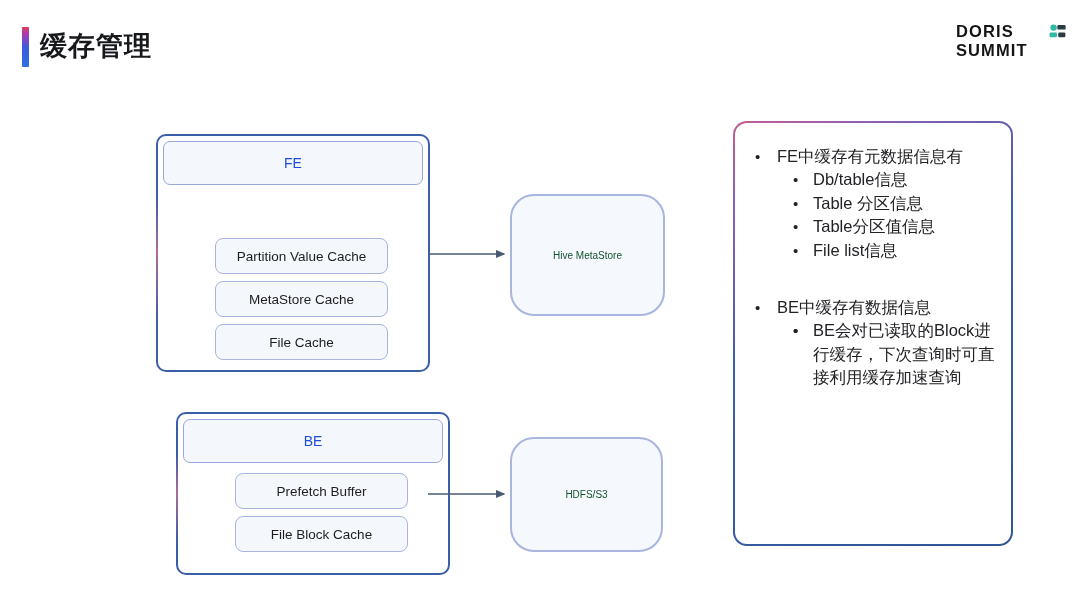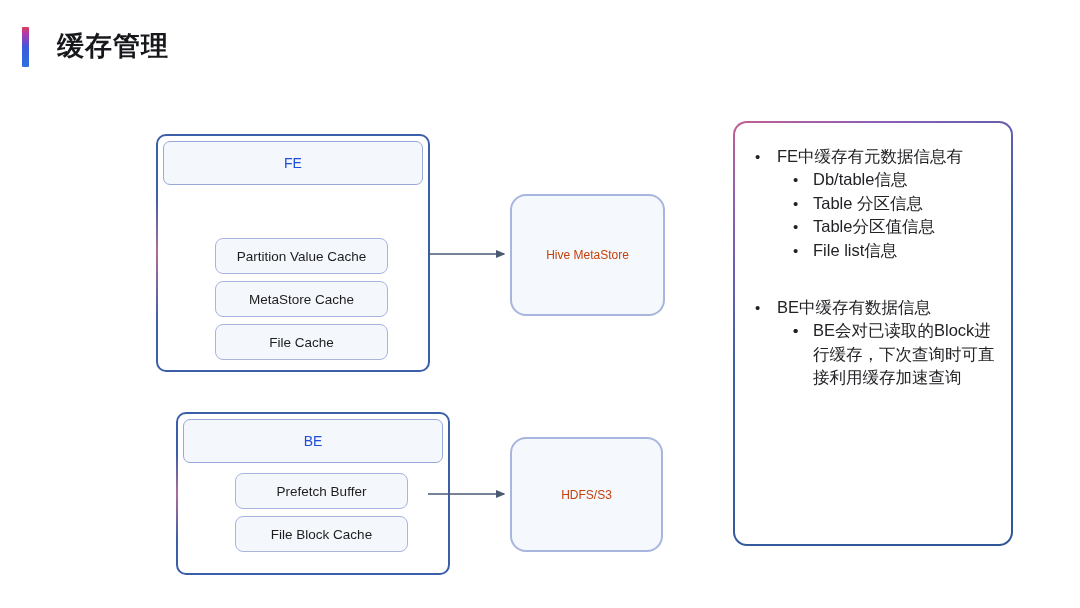--- a/index.html
+++ b/index.html
@@ -24,21 +24,21 @@
   }
   #title-accent-bar {
     position: absolute;
     left: 22px; top: 27px;
     width: 7px; height: 40px;
     background: linear-gradient(180deg, #e03a5a 0%, #a93bb0 18%, #3b5bdb 52%, #2f6fe0 100%);
     border-radius: 1px;
   }
   #page-title {
     position: absolute;
-    left: 57px; top: 24px;
+    left: 40px; top: 24px;
     font-size: 27px;
     font-weight: bold;
     letter-spacing: 1px;
     color: #17181c;
     line-height: 44px;
   }
   #brand-logo {
     position: absolute;
     right: 14px; top: 22px;
     width: 110px; height: 46px;
@@ -104,26 +104,26 @@
     left: 57px;
     width: 173px;
   }
 
   
   .storage-node {
     position: absolute;
     box-sizing: border-box;
     background: #f5f8fd;
     border: 2px solid #a8b5de;
-    border-radius: 16px;
+    border-radius: 24px;
     display: flex;
     align-items: center;
     justify-content: center;
-    font-size: 12px;
-    color: #c2410c;
+    font-size: 10px;
+    color: #14532d;
   }
 
   
   .arrow-svg {
     position: absolute;
     overflow: visible;
   }
 
   
   #notes-panel {
@@ -176,20 +176,30 @@
   }
   .spacer-gap { height: 30px; }
 </style>
 </head>
 <body>
 
 <div id="slide-header">
   <div id="title-accent-bar"></div>
   <div id="page-title">缓存管理</div>
 
+  <div id="brand-logo">
+    <div class="brand-line">DORIS</div>
+    <div class="brand-line">SUMMIT</div>
+    <svg id="brand-mark" viewBox="0 0 17 17">
+      <circle cx="4.6" cy="3.6" r="3.2" fill="#2fb8a6"></circle>
+      <rect x="8.4" y="1.0" width="8.2" height="4.6" rx="1.2" fill="#2b3a43"></rect>
+      <rect x="0.6" y="8.6" width="7.4" height="4.6" rx="1.2" fill="#2fb8a6"></rect>
+      <rect x="9.2" y="8.6" width="7.2" height="4.6" rx="1.2" fill="#2b3a43"></rect>
+    </svg>
+  </div>
 </div>
 
 <div class="container-node" style="left:156px; top:134px; width:274px; height:238px;">
   <div class="container-header">FE</div>
 
   <div class="inner-node" style="top:102px;">Partition Value Cache</div>
   <div class="inner-node" style="top:145px;">MetaStore Cache</div>
   <div class="inner-node" style="top:188px;">File Cache</div>
 </div>
 

